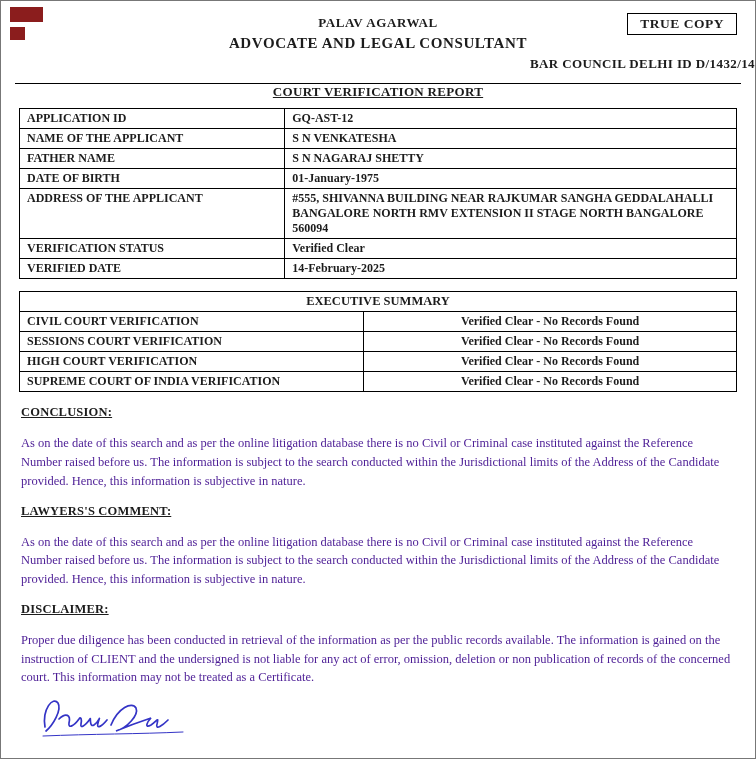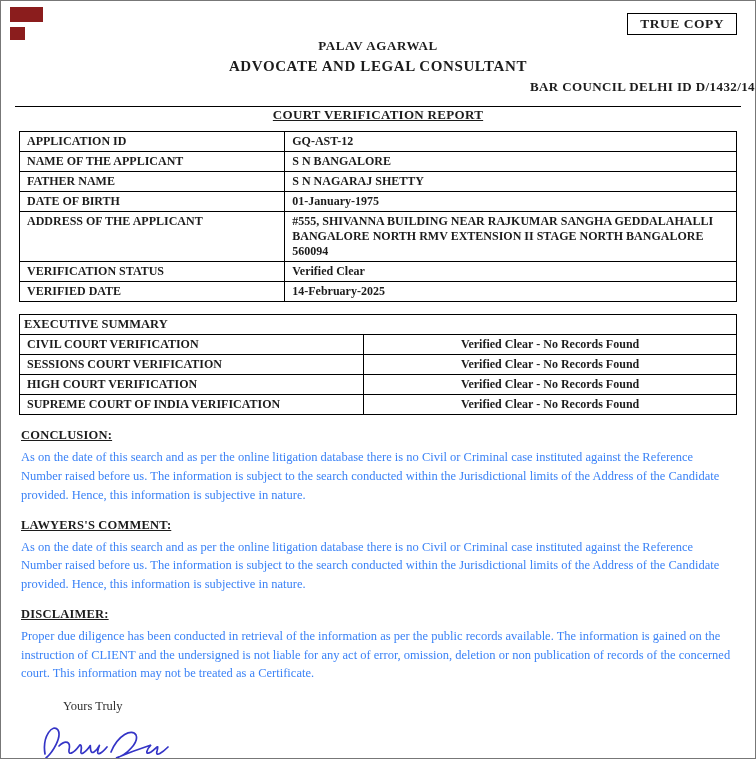--- a/index.html
+++ b/index.html
@@ -16,21 +16,21 @@
     background:#ffffff;
     border:1px solid #777;
     font-family:"Liberation Serif","DejaVu Serif",serif;
     color:#1c1c1c;
     overflow:hidden;
   }
   
   .mark1{position:absolute;left:9px;top:6px;width:33px;height:15px;background:var(--accent_maroon);}
   .mark2{position:absolute;left:9px;top:26px;width:15px;height:13px;background:var(--accent_maroon);}
 
-  .letterhead{ text-align:center; padding-top:36px; line-height:1.45; }
+  .letterhead{ text-align:center; padding-top:13px; line-height:1.45; }
   .lh-name{font-weight:bold;font-size:13px;letter-spacing:.6px;}
   .lh-sub{font-weight:bold;font-size:15px;letter-spacing:.6px;}
   .lh-bar{font-weight:bold;font-size:13px;letter-spacing:.4px;text-align:right;}
 
   .true-copy{
     position:absolute;top:12px;right:18px;
     border:1.5px solid #000;
     padding:2px 12px;
     font-weight:bold;font-size:13.5px;letter-spacing:.5px;
   }
@@ -42,27 +42,27 @@
     text-decoration:underline;letter-spacing:.3px;
     margin-top:0;
   }
 
   table{ border-collapse:collapse; width:calc(100% - 36px); margin:8px 18px 0 18px;padding-left:28px; }
   table, th, td{ border:1.5px solid #000; }
   td{ padding:2px 7px; font-size:12px; vertical-align:top; }
   .app-table td{ font-weight:bold; }
   .app-table .col-label{ width:37%; }
   .sum-table{ margin-top:12px; }
-  .sum-header{ text-align:left;font-weight:bold;font-size:12.5px;padding:2px 4px; }
+  .sum-header{ text-align:center;font-weight:bold;font-size:12.5px;padding:2px 4px; }
   .sum-table .col-label{ width:48%; font-weight:bold; }
   .sum-table .col-value{ text-align:center; font-weight:bold; }
 
   .section{ margin:13px 20px 0 20px; }
   .section-heading{ font-weight:bold;font-size:12.5px;text-decoration:underline;letter-spacing:.2px; }
-  .section-body{ font-size:12.5px;line-height:1.5;margin-top:5px;color:#3b82f6;max-width:716px; }
+  .section-body{ font-size:12.5px;line-height:1.5;margin-top:14px;color:#4c1d95;max-width:716px; }
 
   .yours-truly{ margin:16px 0 0 62px; font-size:12.5px; color:#303030;}
   .signature{ margin:4px 0 0 34px; }
 </style>
 </head>
 <body>
 
 <div class="page">
 
   <div class="mark1"></div>
@@ -81,21 +81,21 @@
   <div class="report-title">COURT VERIFICATION REPORT</div>
 
   <table class="app-table">
     <tbody>
       <tr>
         <td class="col-label">APPLICATION ID</td>
         <td class="col-value">GQ-AST-12</td>
       </tr>
       <tr>
         <td class="col-label">NAME OF THE APPLICANT</td>
-        <td class="col-value">S N BANGALORE</td>
+        <td class="col-value">S N VENKATESHA</td>
       </tr>
       <tr>
         <td class="col-label">FATHER NAME</td>
         <td class="col-value">S N NAGARAJ SHETTY</td>
       </tr>
       <tr>
         <td class="col-label">DATE OF BIRTH</td>
         <td class="col-value">01-January-1975</td>
       </tr>
       <tr>
@@ -145,21 +145,20 @@
   <div class="section">
     <div class="section-heading">LAWYERS'S COMMENT:</div>
     <div class="section-body">As on the date of this search and as per the online litigation database there is no Civil or Criminal case instituted against the Reference Number raised before us. The information is subject to the search conducted within the Jurisdictional limits of the Address of the Candidate provided. Hence, this information is subjective in nature.</div>
   </div>
 
   <div class="section">
     <div class="section-heading">DISCLAIMER:</div>
     <div class="section-body">Proper due diligence has been conducted in retrieval of the information as per the public records available. The information is gained on the instruction of CLIENT and the undersigned is not liable for any act of error, omission, deletion or non publication of records of the concerned court. This information may not be treated as a Certificate.</div>
   </div>
 
-  <div class="yours-truly">Yours Truly</div>
 
   <div class="signature">
     <svg width="160" height="50" viewBox="0 0 160 50" aria-hidden="true">
       <g stroke="#3434c6" fill="none" stroke-width="1.7" stroke-linecap="round">
         <path d="M10 36 C7 18, 18 5, 23 12 C27 19, 18 34, 11 40"></path>
         <path d="M24 28 C31 21, 36 24, 34 32 C33 38, 39 35, 44 28 C46 25, 47 29, 46 33 C45 38, 50 35, 55 28 C56 25, 54 37, 59 34 C64 31, 66 22, 63 32 C61 39, 67 35, 72 29"></path>
         <path d="M76 34 C83 17, 97 10, 101 17 C104 24, 92 37, 81 40 C93 35, 107 30, 116 27 C112 31, 109 38, 116 34 C122 30, 124 25, 122 33 C120 40, 128 34, 133 29"></path>
         <path d="M8 45 C55 43, 105 43, 148 41" stroke-width="1"></path>
       </g>
     </svg>

